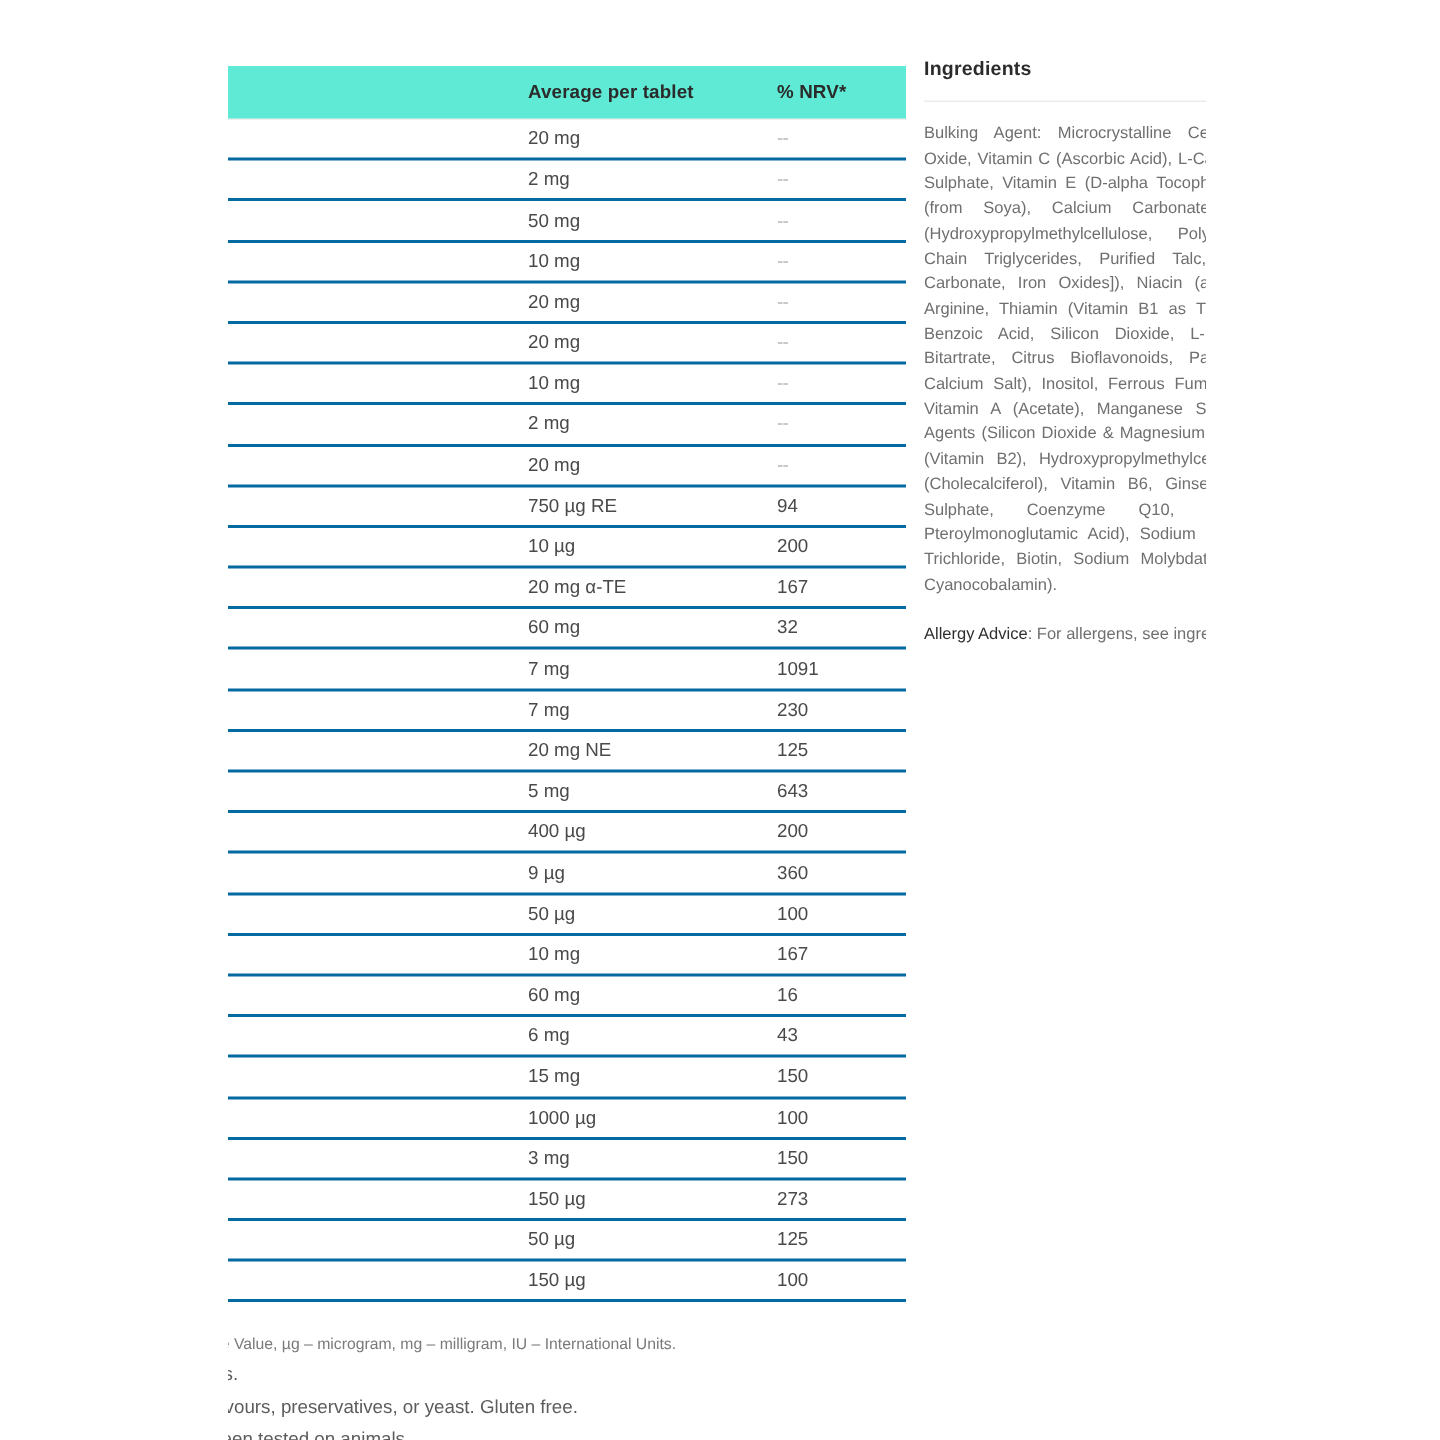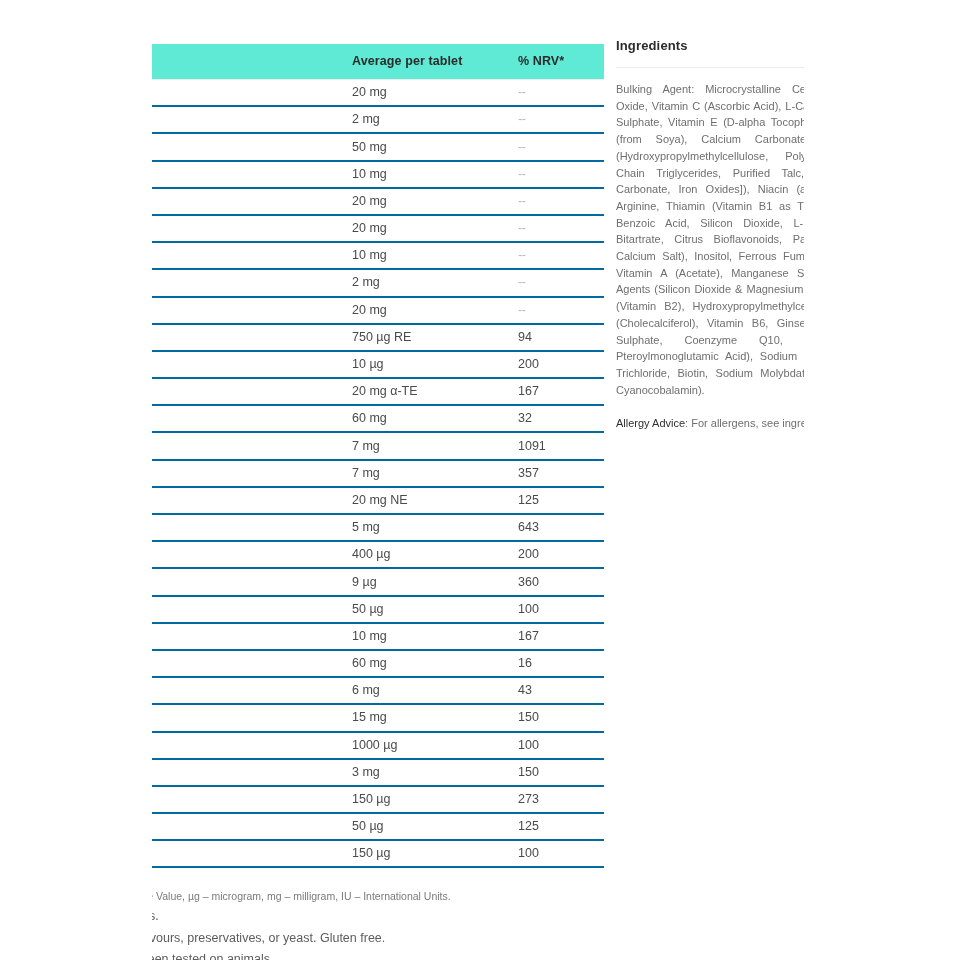--- a/index.html
+++ b/index.html
@@ -231,21 +231,21 @@
                 <td class="c-nrv">32</td>
               </tr>
               <tr>
                 <td class="c-name">Thiamin (Vitamin B1)</td>
                 <td class="c-avg">7 mg</td>
                 <td class="c-nrv">1091</td>
               </tr>
               <tr>
                 <td class="c-name">Riboflavin (Vitamin B2)</td>
                 <td class="c-avg">7 mg</td>
-                <td class="c-nrv">357</td>
+                <td class="c-nrv">230</td>
               </tr>
               <tr>
                 <td class="c-name">Niacin</td>
                 <td class="c-avg">20 mg NE</td>
                 <td class="c-nrv">125</td>
               </tr>
               <tr>
                 <td class="c-name">Vitamin B6</td>
                 <td class="c-avg">5 mg</td>
                 <td class="c-nrv">643</td>

